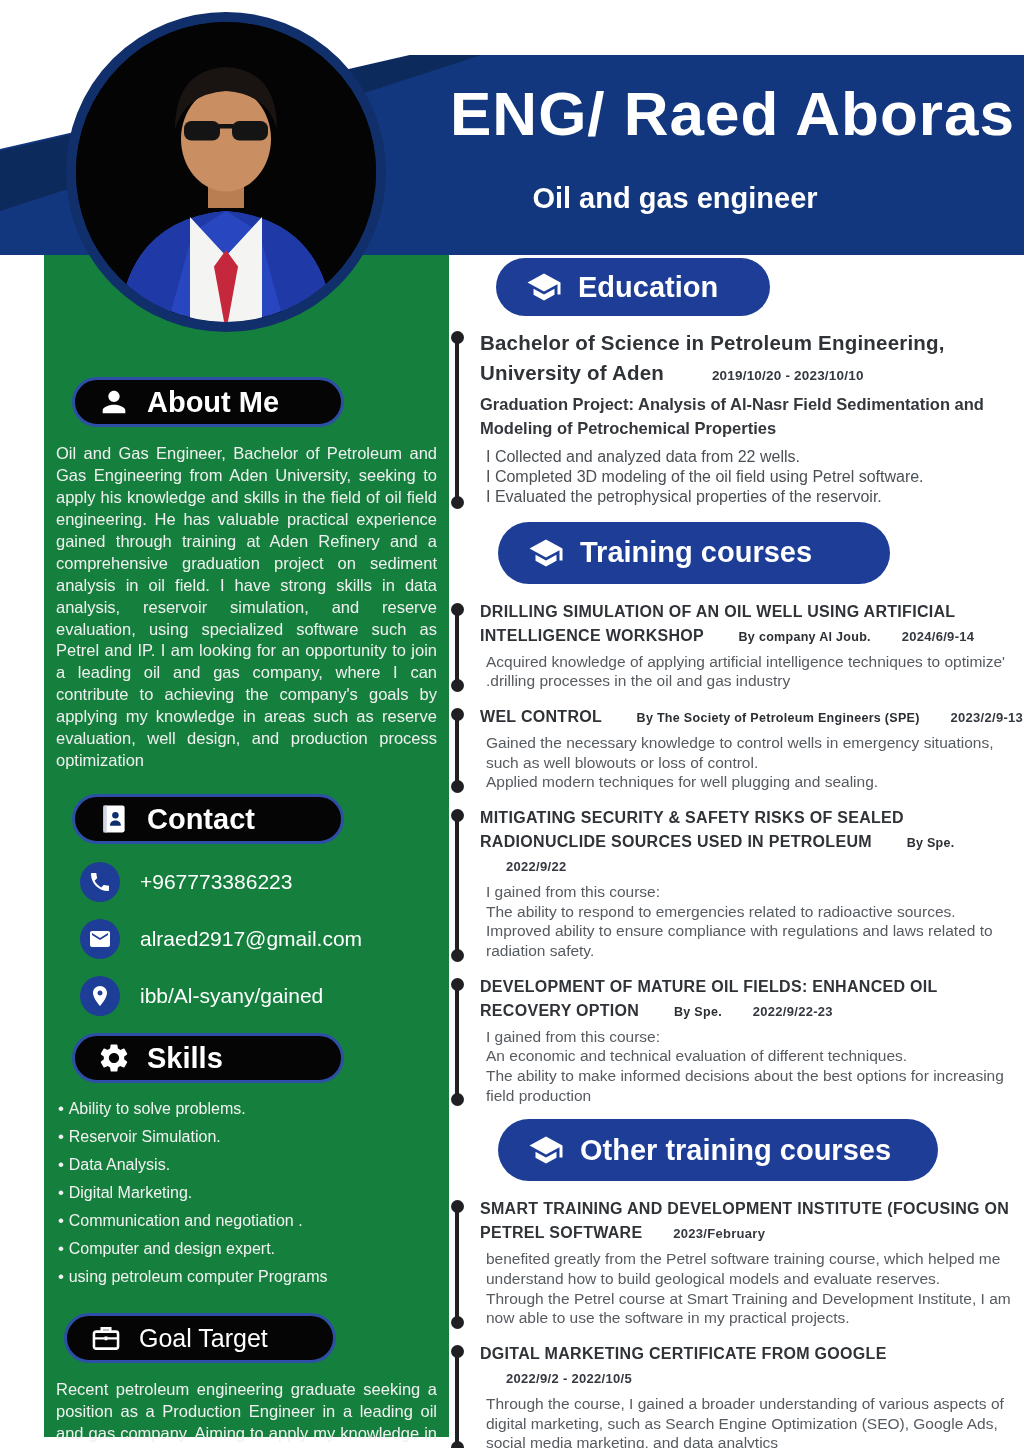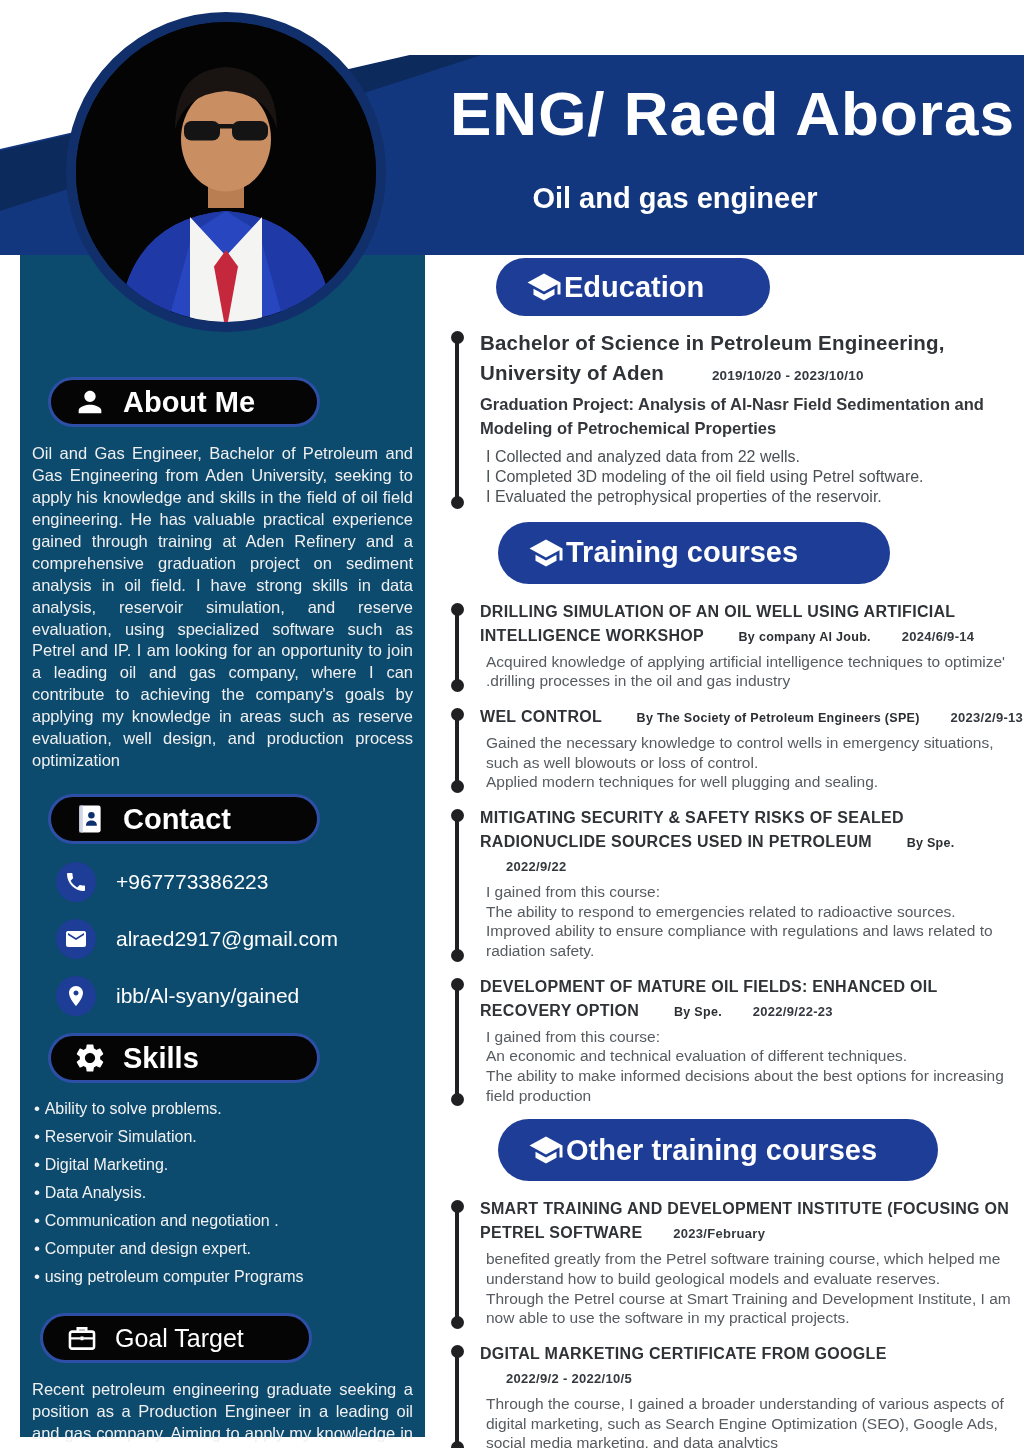--- a/index.html
+++ b/index.html
@@ -15,41 +15,41 @@
     clip-path:polygon(0 0,40% 0,0 47%);}
   .hdr-name{position:absolute;left:450px;top:78px;width:564px;text-align:center;
     color:#fff;font-size:62px;font-weight:800;letter-spacing:1px;white-space:nowrap;}
   .hdr-sub{position:absolute;left:452px;top:182px;width:446px;text-align:center;
     color:#fff;font-size:29px;font-weight:700;}
   
   .photo{position:absolute;left:66px;top:12px;width:300px;height:300px;border-radius:50%;
     background:#040404;border:10px solid #102f6b;overflow:hidden;z-index:5;}
   .photo svg{display:block;width:100%;height:100%;}
   
-  .sidebar{position:absolute;left:20px;top:255px;width:405px;height:1182px;background:#0c4a6e;
+  .sidebar{position:absolute;left:44px;top:255px;width:405px;height:1182px;background:#15803d;
     color:#f3f3f3;z-index:2;}
   .side-pill{display:flex;align-items:center;gap:16px;border:3px solid #2d4fa5;border-radius:999px;
     background:#050505;height:50px;padding:0 22px;box-sizing:border-box;width:272px;margin-left:28px;}
   .side-pill .t{color:#fff;font-size:29px;font-weight:700;white-space:nowrap;}
   .side-pill.light .t{font-weight:400;font-size:25px;}
   .side-icon{width:34px;height:34px;flex:0 0 auto;}
   .about-text,.goal-text{margin:16px 12px 0 12px;font-size:16.5px;line-height:1.33;
     text-align:justify;color:#f0f0f0;}
   .contact-rows{margin:18px 0 0 36px;}
   .c-row{display:flex;align-items:center;gap:20px;margin-bottom:17px;}
   .c-ic{width:40px;height:40px;border-radius:50%;background:#1d3d97;display:flex;
     align-items:center;justify-content:center;flex:0 0 auto;}
   .c-ic svg{width:24px;height:24px;}
   .c-val{font-size:21px;color:#fff;}
   .skill-list{list-style:none;margin:16px 0 0 14px;padding:0;}
   .skill-list li{font-size:16px;margin:8px 0;color:#f2f2f2;}
   .skill-list li::before{content:"•  ";font-size:17px;}
   
   .main{position:absolute;left:450px;top:258px;width:574px;}
-  .pill{display:flex;align-items:center;gap:2px;background:#1d3d97;border-radius:34px;
+  .pill{display:flex;align-items:center;gap:16px;background:#1d3d97;border-radius:34px;
     height:60px;padding:0 30px;box-sizing:border-box;color:#fff;}
   .pill .t{font-size:29px;font-weight:700;white-space:nowrap;}
   .pill .side-icon{width:36px;height:36px;}
   .pill.edu{width:274px;margin-left:46px;margin-bottom:12px;height:58px;}
   .pill.tc{width:392px;margin-left:48px;margin-top:8px;margin-bottom:16px;height:62px;}
   .pill.otc{width:440px;margin-left:48px;margin-top:10px;margin-bottom:16px;height:62px;}
   .entry{position:relative;padding-left:30px;margin-bottom:14px;}
   .tline{position:absolute;left:5px;top:12px;bottom:8px;width:4px;background:#202022;border-radius:2px;}
   .tline::before,.tline::after{content:"";position:absolute;left:-4.5px;width:13px;height:13px;
     border-radius:50%;background:#202022;}
@@ -139,22 +139,22 @@
 
   <div class="side-pill">
     <svg class="side-icon" viewBox="0 0 24 24">
       <path fill="#fff" d="M19.14 12.94c.04-.3.06-.61.06-.94 0-.32-.02-.64-.07-.94l2.03-1.58c.18-.14.23-.41.12-.61l-1.92-3.32c-.12-.22-.37-.29-.59-.22l-2.39.96c-.5-.38-1.03-.7-1.62-.94l-.36-2.54c-.04-.24-.24-.41-.48-.41h-3.84c-.24 0-.43.17-.47.41l-.36 2.54c-.59.24-1.13.57-1.62.94l-2.39-.96c-.22-.08-.47 0-.59.22L2.74 8.87c-.12.21-.08.47.12.61l2.03 1.58c-.05.3-.09.63-.09.94s.02.64.07.94l-2.03 1.58c-.18.14-.23.41-.12.61l1.92 3.32c.12.22.37.29.59.22l2.39-.96c.5.38 1.03.7 1.62.94l.36 2.54c.05.24.24.41.48.41h3.84c.24 0 .44-.17.47-.41l.36-2.54c.59-.24 1.13-.56 1.62-.94l2.39.96c.22.08.47 0 .59-.22l1.92-3.32c.12-.22.07-.47-.12-.61l-2.01-1.58zM12 15.6c-1.98 0-3.6-1.62-3.6-3.6s1.62-3.6 3.6-3.6 3.6 1.62 3.6 3.6-1.62 3.6-3.6 3.6z"></path>
     </svg>
     <span class="t">Skills</span>
   </div>
   <ul class="skill-list">
     <li>Ability to solve problems.</li>
     <li>Reservoir Simulation.</li>
+    <li>Data Analysis.</li>
     <li>Digital Marketing.</li>
-    <li>Data Analysis.</li>
     <li>Communication and negotiation .</li>
     <li>Computer and design expert.</li>
     <li>using petroleum computer Programs</li>
   </ul>
 
   <div class="side-pill light" style="margin-top:26px;margin-left:20px">
     <svg class="side-icon" viewBox="0 0 24 24">
       <rect x="3.5" y="7.5" width="17" height="12" rx="1.5" fill="none" stroke="#fff" stroke-width="1.8"></rect>
       <path d="M9 7.5V5.2h6v2.3" fill="none" stroke="#fff" stroke-width="1.8"></path>
       <path d="M3.5 12.2h7.2M13.3 12.2h7.2" stroke="#fff" stroke-width="1.6"></path>

